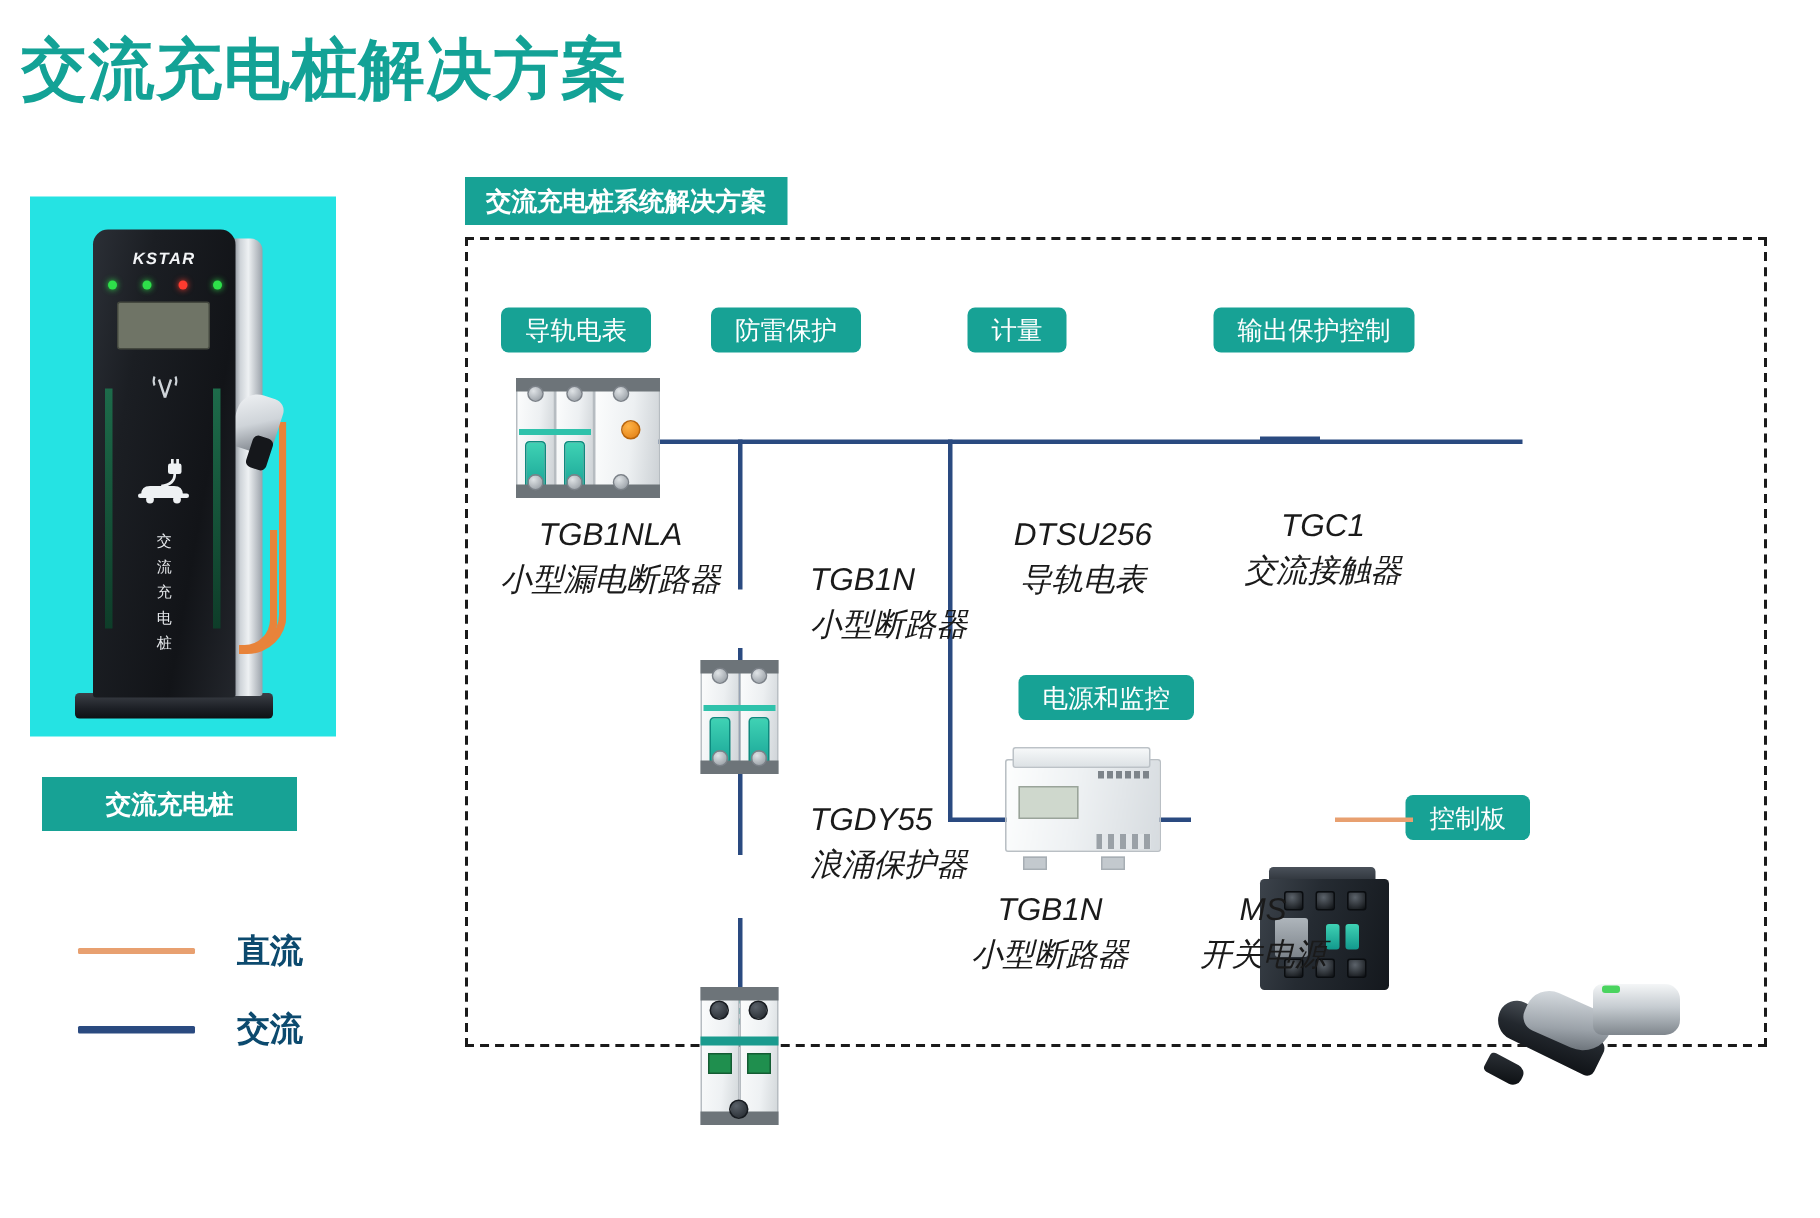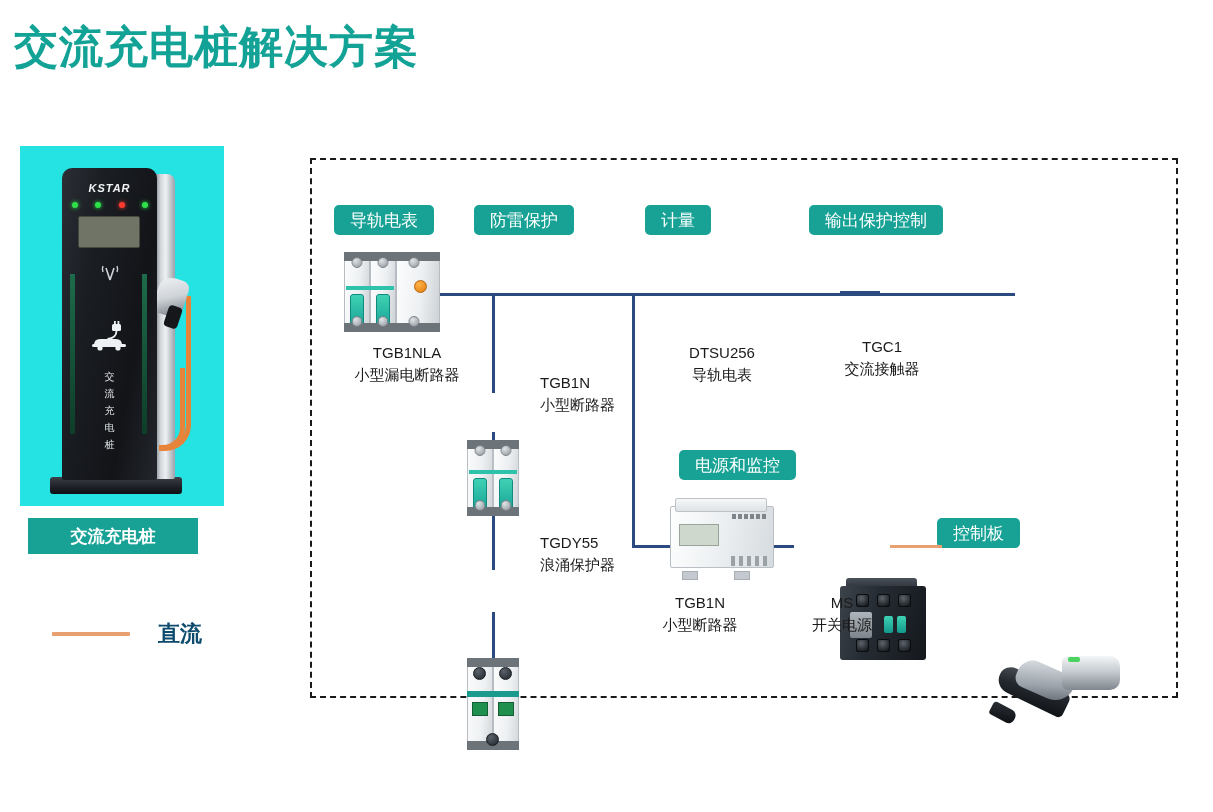--- a/index.html
+++ b/index.html
@@ -13,21 +13,21 @@
 
   
   .main-title {
     position: absolute; left: 14px; top: 22px;
     font-size: 44px; font-weight: bold; color: #13a296;
     letter-spacing: 1px; line-height: 1.15;
   }
 
   
   .product-photo {
-    position: absolute; left: 20px; top: 146px;
+    position: absolute; left: 20px; top: 131px;
     width: 204px; height: 360px;
     background: #25e3e3;
     overflow: hidden;
   }
   .pile-wrap { position: absolute; left: 0; top: 0; width: 204px; height: 360px; }
   .pile-base {
     position: absolute; left: 30px; bottom: 12px; width: 132px; height: 17px;
     background: linear-gradient(180deg,#3c4047 0%, #1d2026 60%, #0e1013 100%);
     border-radius: 3px;
   }
@@ -137,22 +137,22 @@
   }
 
   
   .wire { position: absolute; background: #2a4a80; }
   .wire.h { height: 3px; }
   .wire.v { width: 3px; }
   .wire.dc { background: #e8a070; }
 
   
   .dev-label {
-    position: absolute; font-size: 15px; color: #1a1a1a;
-    line-height: 1.45; white-space: nowrap;
+    position: absolute; font-size: 21px; color: #1a1a1a;
+    line-height: 1.45; white-space: nowrap; font-style: italic;
   }
   .dev-label.c { text-align: center; }
 
   
   .gnd { position: absolute; }
   .gnd div { background: #17a295; margin: 0 auto 3px; border-radius: 1px; }
   .gnd .g1 { width: 44px; height: 4px; }
   .gnd .g2 { width: 28px; height: 4px; }
   .gnd .g3 { width: 13px; height: 4px; }
 
@@ -370,31 +370,36 @@
     </div>
   </div>
 
   <div class="product-caption">交流充电桩</div>
 
   <div class="legend">
     <div class="legend-row">
       <span class="legend-line dc"></span>
       <span class="legend-label">直流</span>
     </div>
+    <div class="legend-row">
+      <span class="legend-line ac"></span>
+      <span class="legend-label">交流</span>
+    </div>
   </div>
 
+  <div class="diagram-title">交流充电桩系统解决方案</div>
 
   <div class="diagram-box">
 
     <div class="chip" style="left:22px; top:45px;">导轨电表</div>
     <div class="chip" style="left:162px; top:45px;">防雷保护</div>
     <div class="chip" style="left:333px; top:45px;">计量</div>
     <div class="chip" style="left:497px; top:45px;">输出保护控制</div>
     <div class="chip" style="left:367px; top:290px;">电源和监控</div>
-    <div class="chip" style="left:625px; top:358px;">控制板</div>
+    <div class="chip" style="left:625px; top:370px;">控制板</div>
 
     <div class="wire h" style="left:108px; top:133px; width:595px;"></div>
     <div class="wire v" style="left:180px; top:133px; height:100px;"></div>
     <div class="wire v" style="left:180px; top:272px; height:138px;"></div>
     <div class="wire v" style="left:180px; top:452px; height:55px;"></div>
     <div class="wire v" style="left:320px; top:133px; height:254px;"></div>
     <div class="wire h" style="left:320px; top:385px; width:45px;"></div>
     <div class="wire h" style="left:412px; top:385px; width:70px;"></div>
     <div class="wire h" style="left:528px; top:131px; width:40px;"></div>
 

